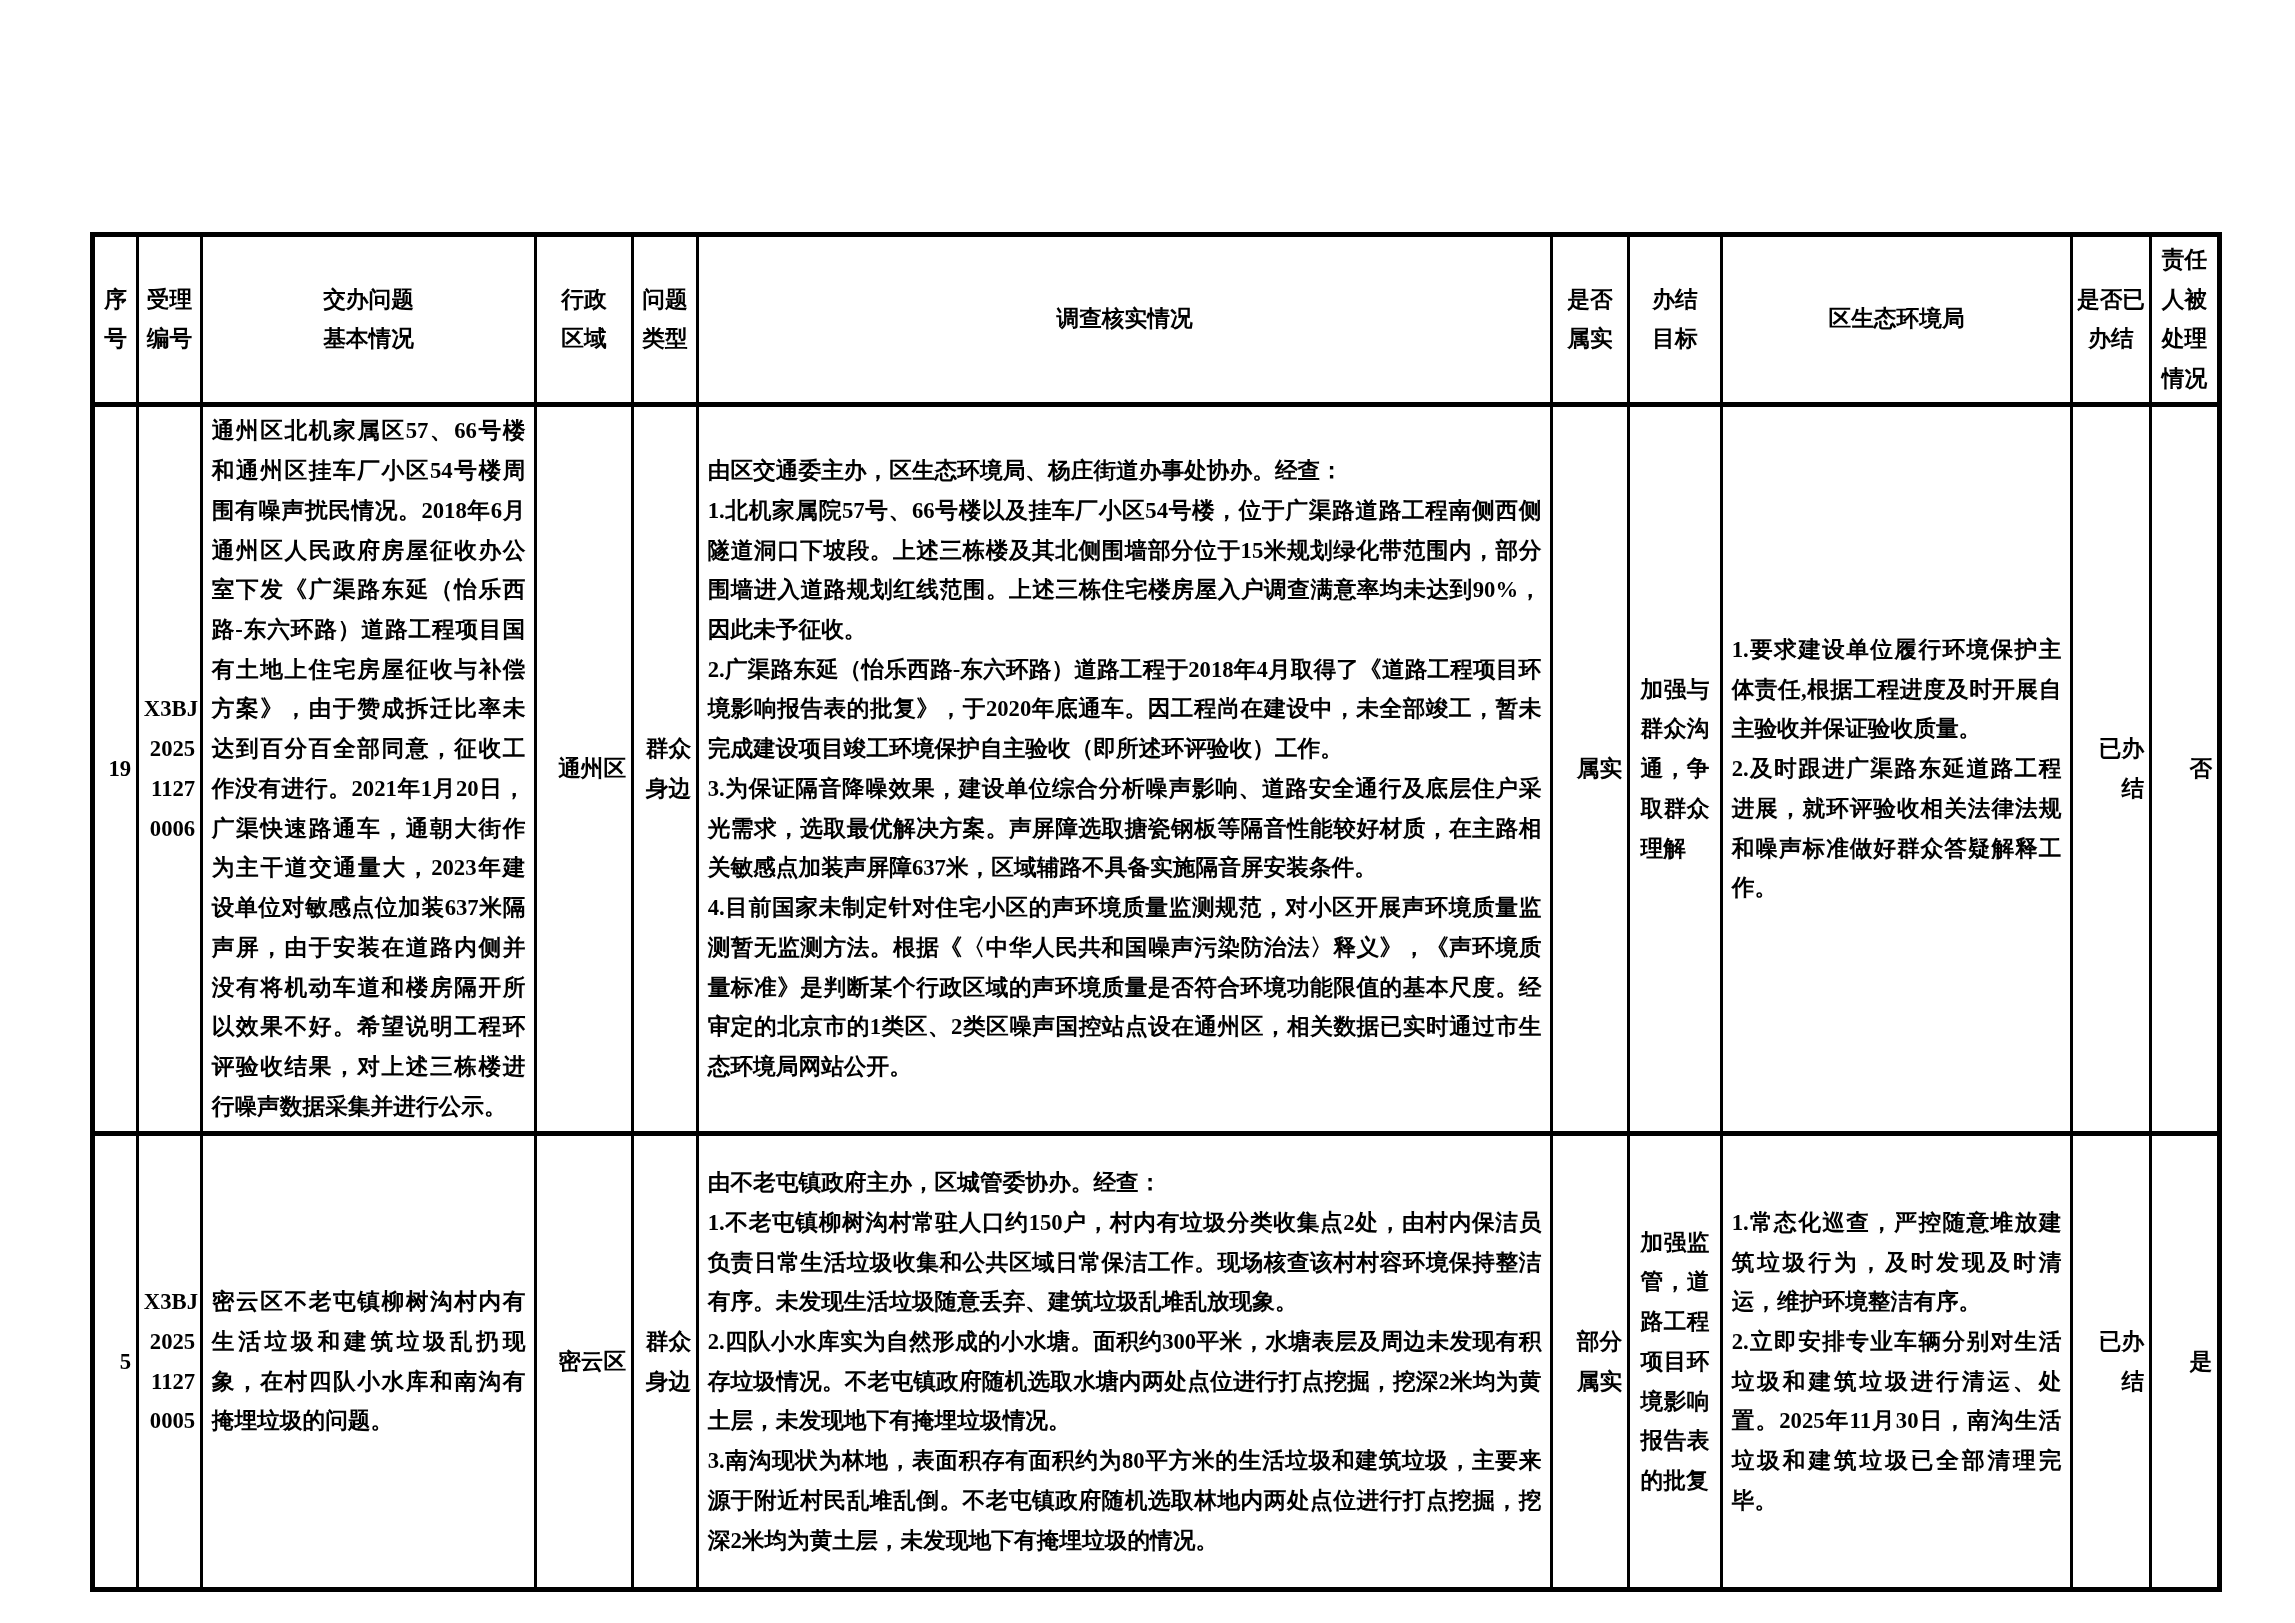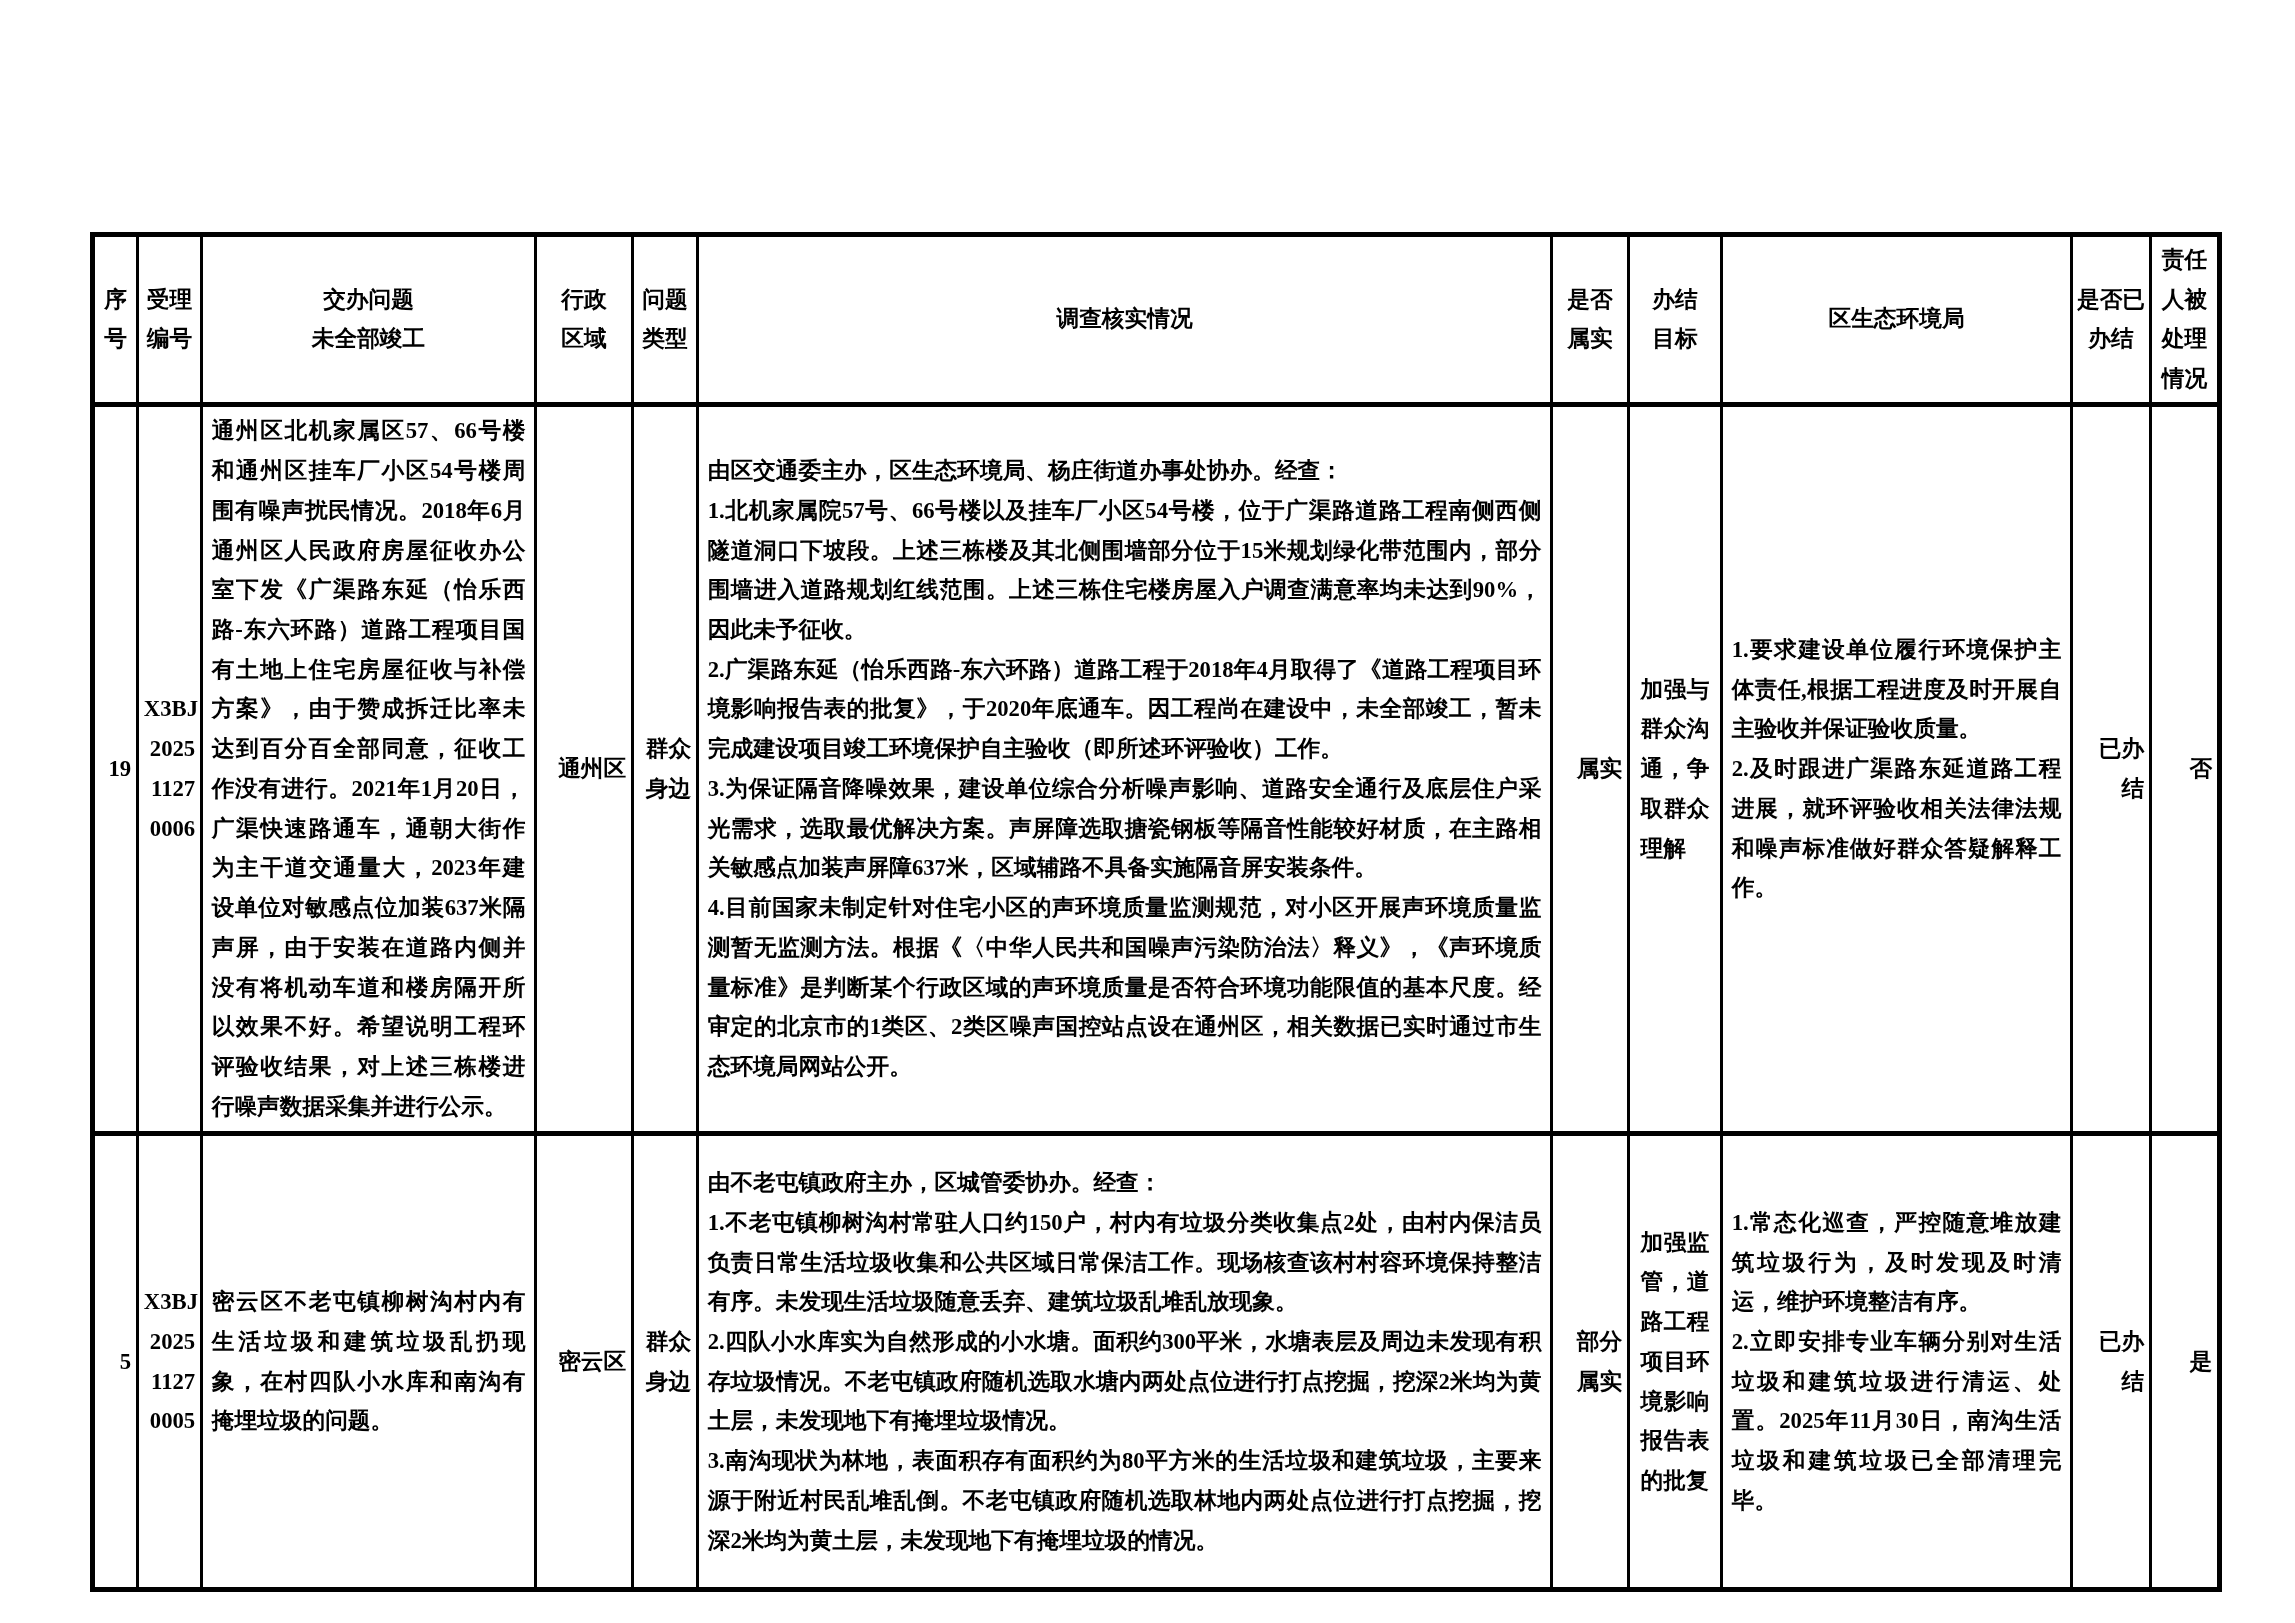--- a/index.html
+++ b/index.html
@@ -85,21 +85,21 @@
       <col style="width:79px">
       <col style="width:69px">
     </colgroup>
     <tbody>
         <tr style="height:134px">
       <th>序
 号</th>
       <th>受理
 编号</th>
       <th>交办问题
-未全部竣工</th>
+基本情况</th>
       <th>行政
 区域</th>
       <th>问题
 类型</th>
       <th>调查核实情况</th>
       <th>是否
 属实</th>
       <th>办结
 目标</th>
       <th>区生态环境局</th>

